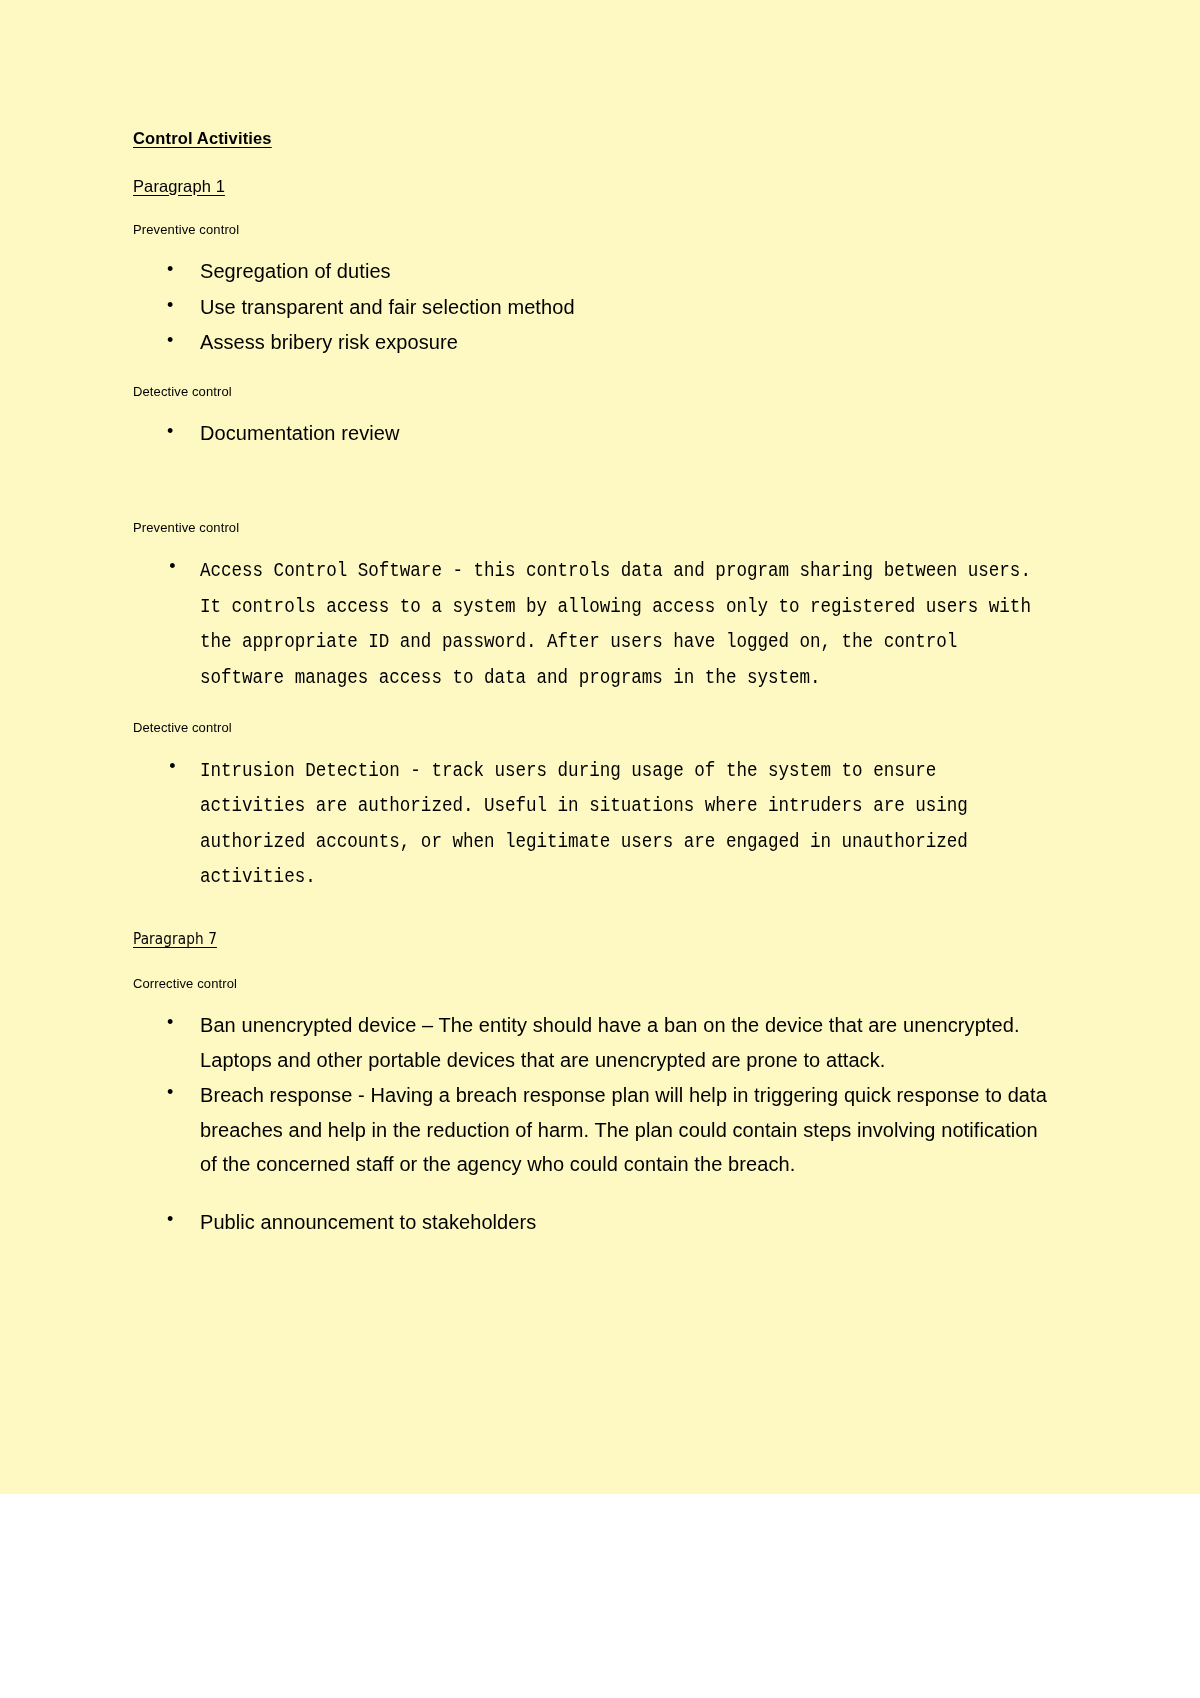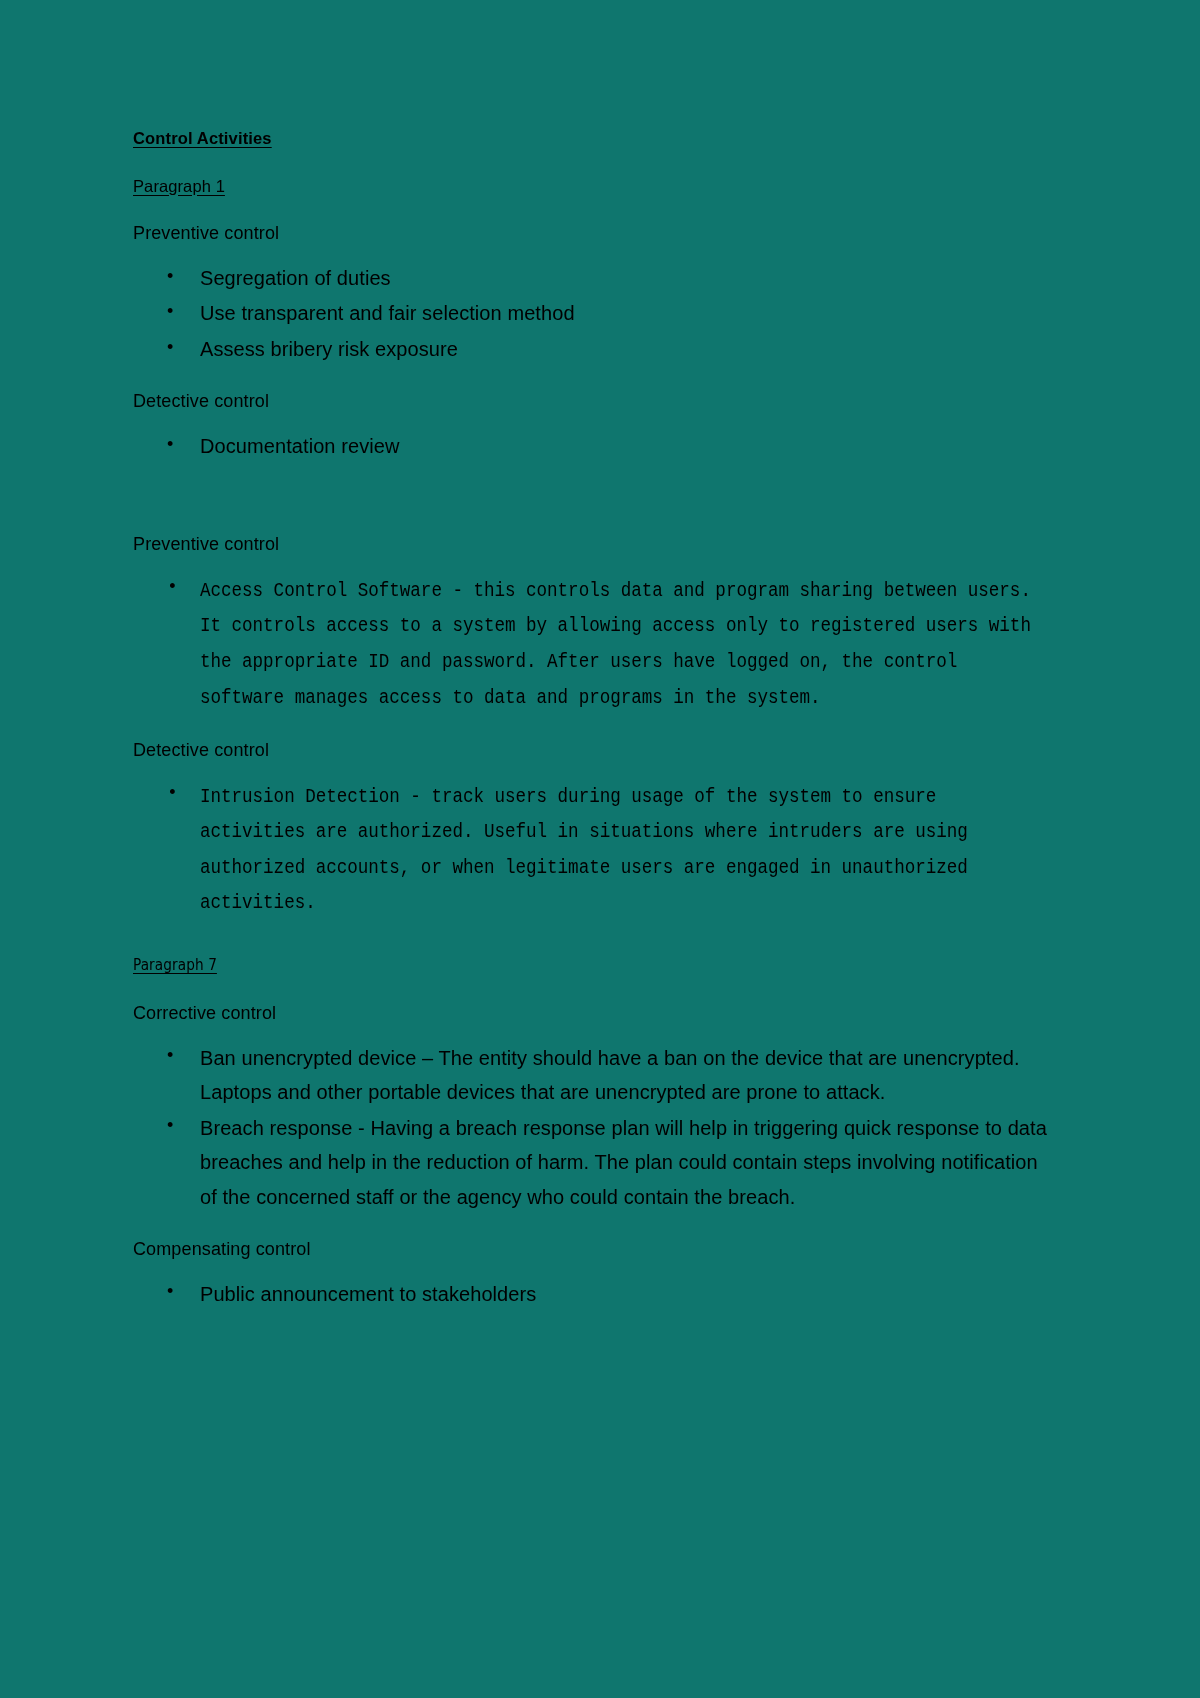--- a/index.html
+++ b/index.html
@@ -10,22 +10,22 @@
   body {
     width: 1200px;
     height: 1698px;
     font-family: "Liberation Sans", sans-serif;
     color: #000000;
     -webkit-font-smoothing: none;
   }
   .page {
     position: relative;
     width: 1200px;
-    height: 1698px;
-    background: #0f766e;
+    height: 1494px;
+    background: #fef9c3;
     box-sizing: border-box;
     padding: 128px 150px 0 133px;
   }
   .doc {
     width: 917px;
   }
 
   
   .section-title {
     font-size: 16.5px;
@@ -50,21 +50,21 @@
     text-underline-offset: 3px;
   }
   .para-title.narrow {
     font-family: "DejaVu Sans Condensed", "Liberation Sans Narrow", "Liberation Sans", sans-serif;
     transform: scaleX(0.92);
     transform-origin: left center;
   }
 
   
   .control-label {
-    font-size: 18px;
+    font-size: 13px;
     line-height: 1.3;
     margin: 0 0 16px 0;
     letter-spacing: 0.12px;
   }
 
   
   ul.bullets {
     list-style: none;
     margin: 0 0 24px 0;
     padding: 0;
@@ -155,19 +155,18 @@
     <div class="para-title narrow">
       <span class="u">Paragraph 7</span>
     </div>
 
     <div class="control-label">Corrective control</div>
     <ul class="bullets">
       <li>Ban unencrypted device – The entity should have a ban on the device that are unencrypted. Laptops and other portable devices that are unencrypted are prone to attack.</li>
       <li>Breach response - Having a breach response plan will help in triggering quick response to data breaches and help in the reduction of harm. The plan could contain steps involving notification of the concerned staff or the agency who could contain the breach.</li>
     </ul>
 
-    <div class="control-label">Compensating control</div>
     <ul class="bullets">
       <li>Public announcement to stakeholders</li>
     </ul>
 
   </div>
 </div>
 
 </body></html>

